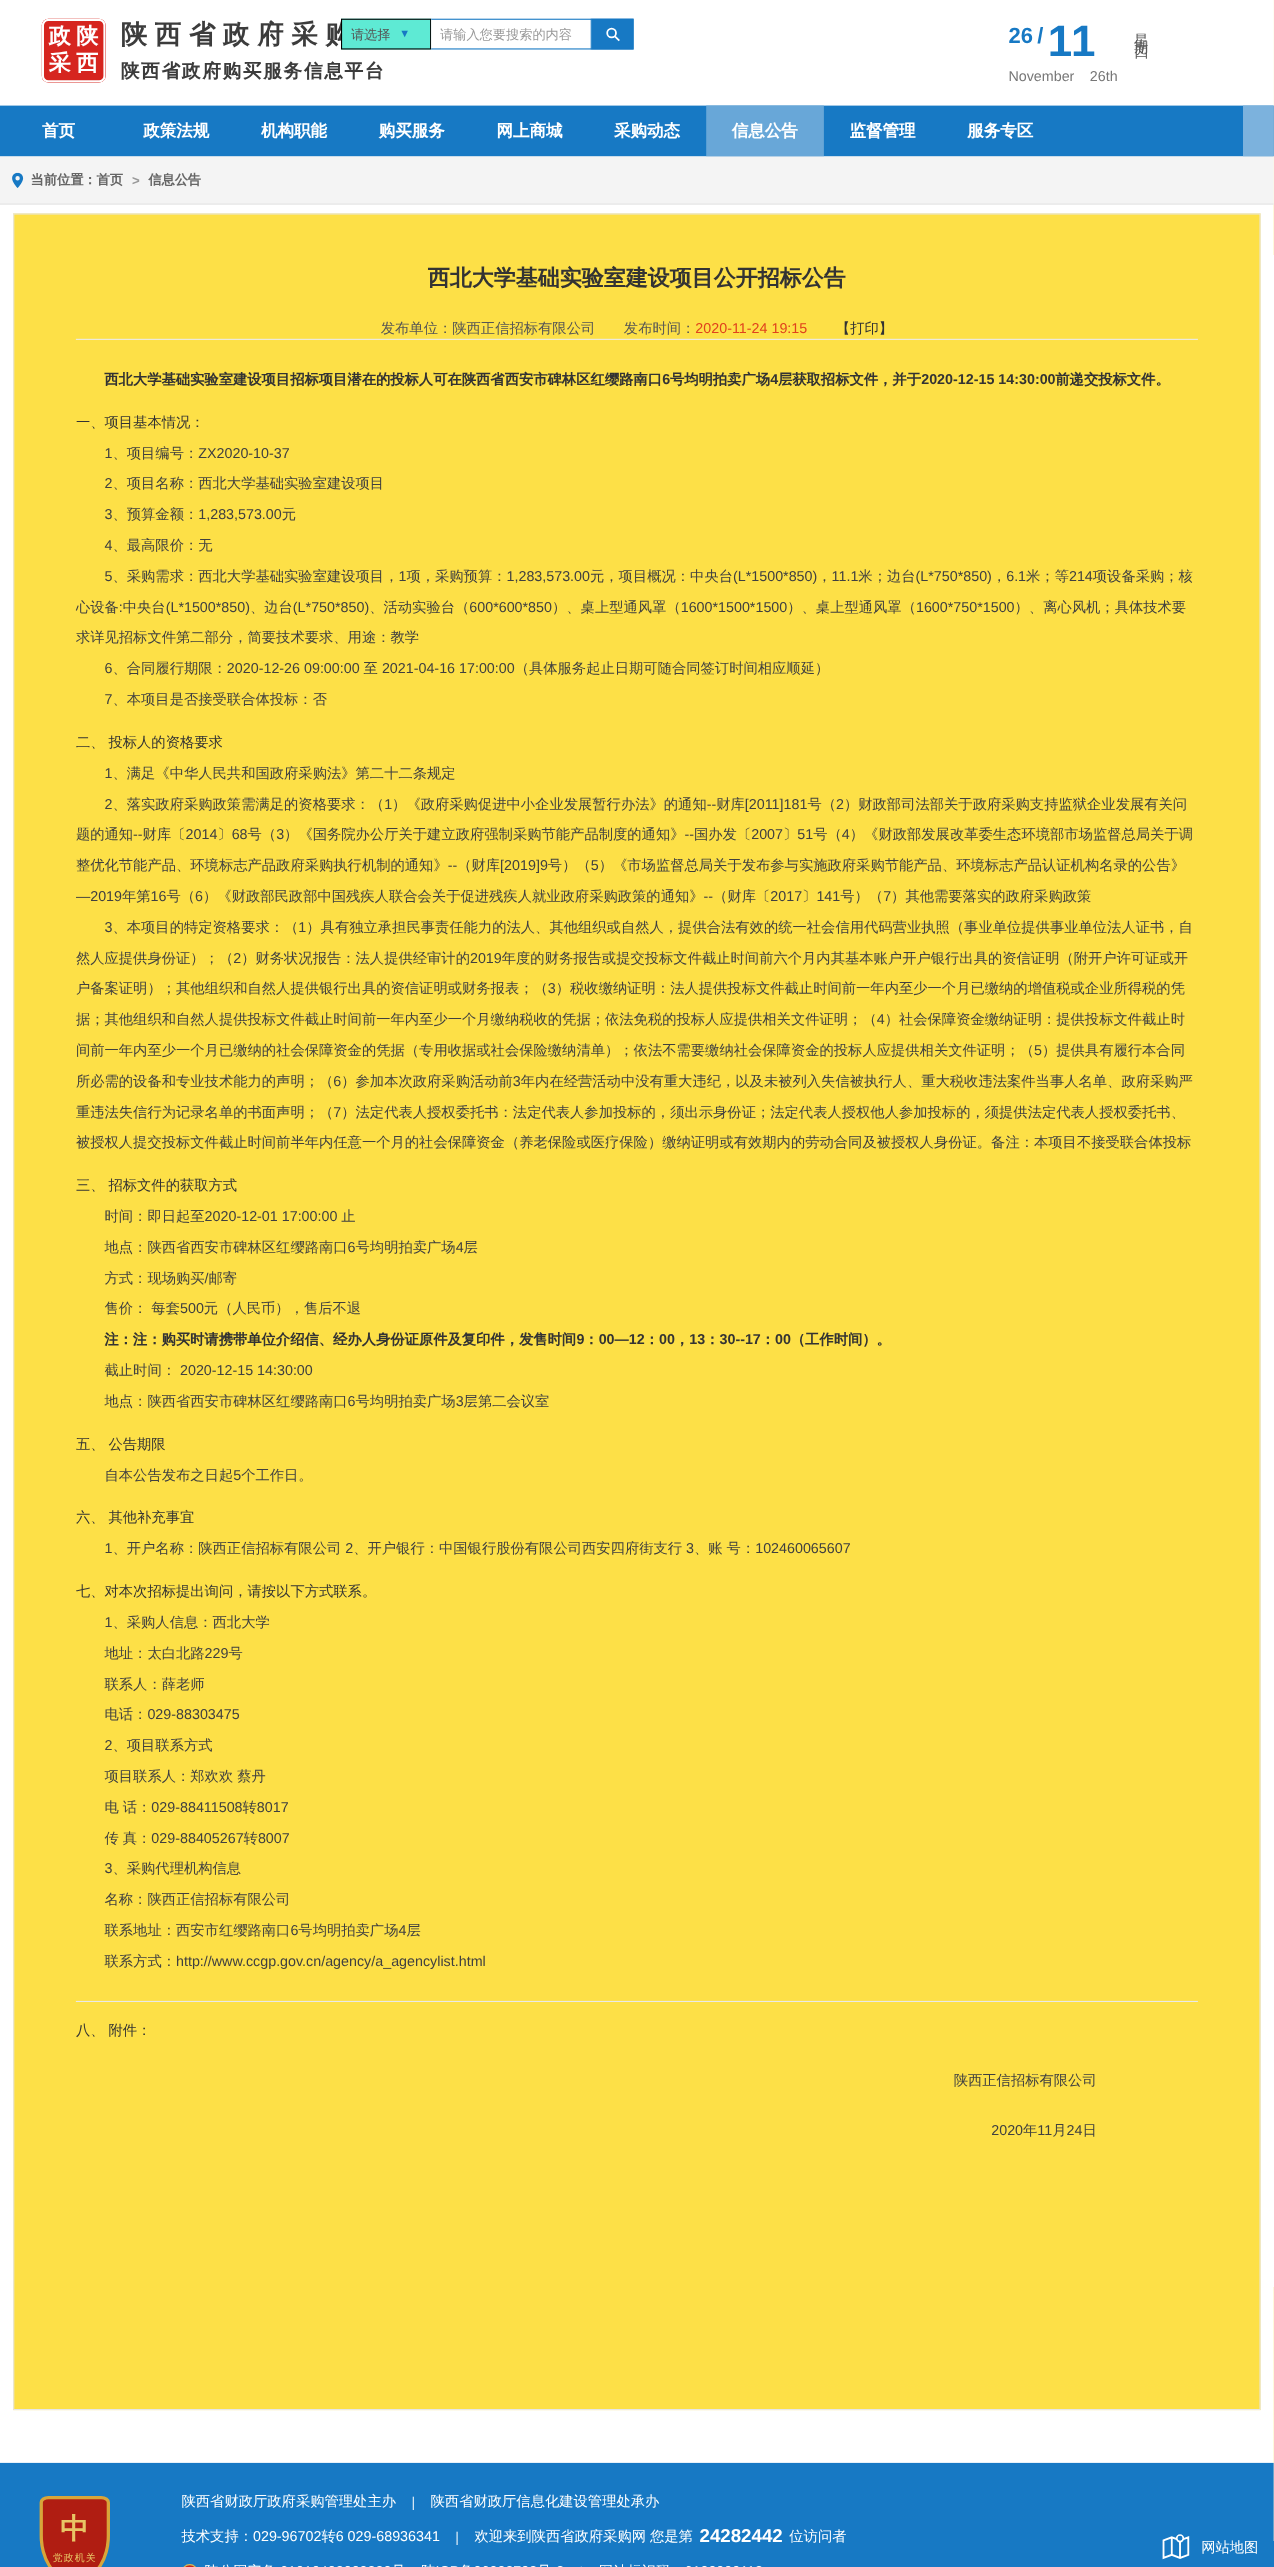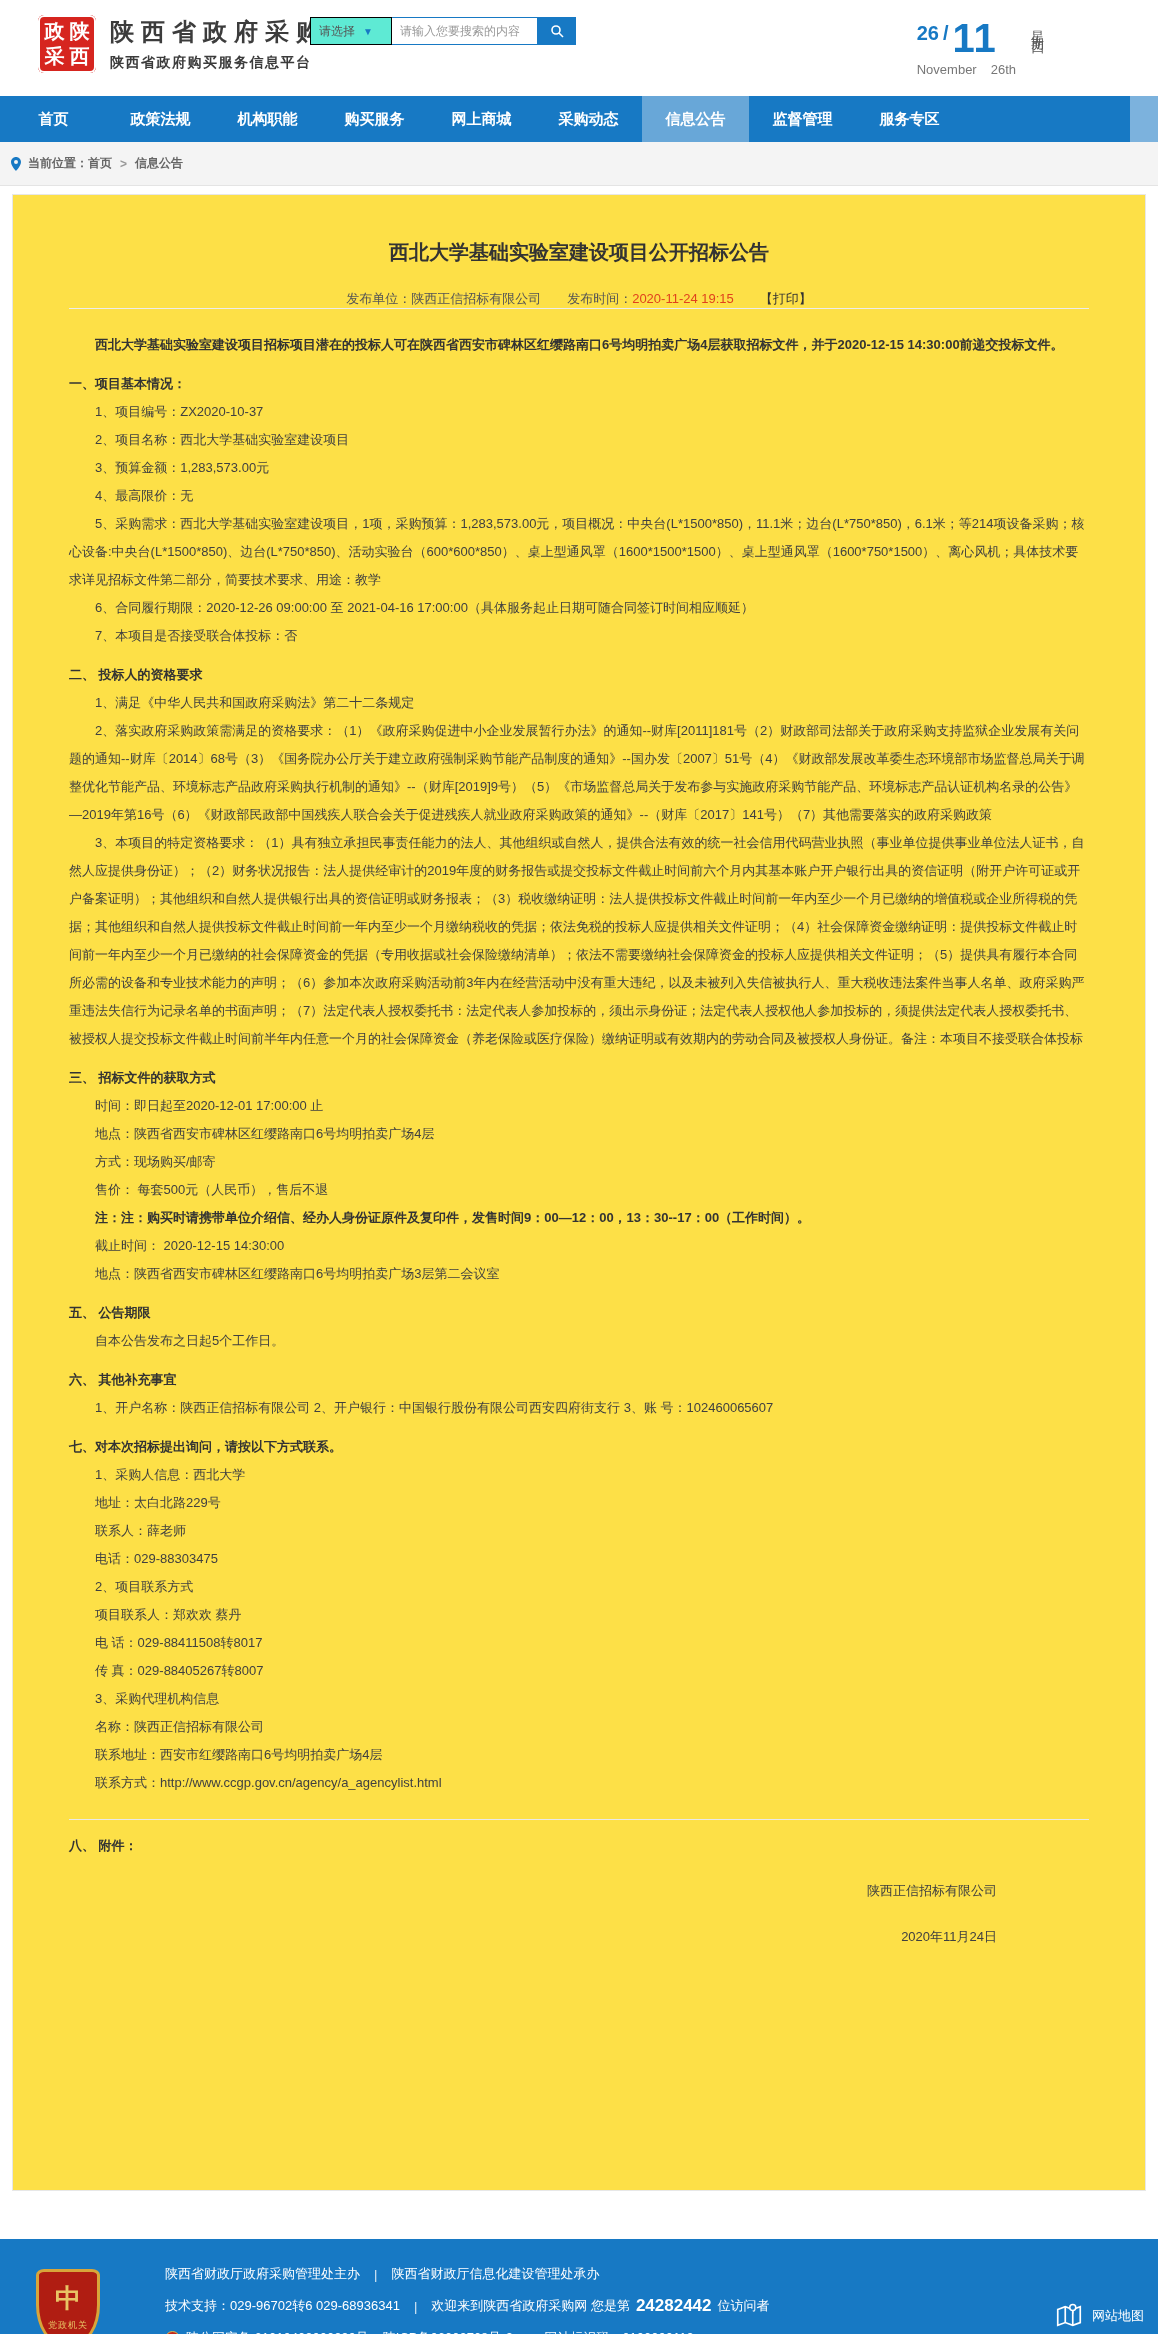--- a/index.html
+++ b/index.html
@@ -15,21 +15,21 @@
   .header { position: relative; height: 96px; background: #fff; }
   .logo-wrap { position: absolute; left: 38px; top: 15px; display: flex; align-items: center; cursor: pointer; }
   .seal {
     width: 58px; height: 58px; background: #d6251f; border-radius: 6px;
     display: grid; grid-template-columns: 1fr 1fr; grid-template-rows: 1fr 1fr;
     padding: 4px; box-shadow: inset 0 0 0 2px #fff, inset 0 0 0 4px #d6251f;
   }
   .seal span { color: #fff; font-weight: bold; font-size: 20px; line-height: 25px; text-align: center; }
   .site-titles { margin-left: 14px; }
   .site-title { font-size: 24px; font-weight: bold; color: #3c3c3c; letter-spacing: 7px; }
-  .site-subtitle { font-size: 14px; font-weight: bold; color: #3c3c3c; letter-spacing: 1.5px; margin-top: 6px; }
+  .site-subtitle { font-size: 17px; font-weight: bold; color: #3c3c3c; letter-spacing: 1.5px; margin-top: 6px; }
   .search-bar { position: absolute; left: 310px; top: 17px; display: flex; height: 28px; }
   .search-select {
     display: flex; align-items: center; gap: 8px; padding: 0 8px; width: 82px;
     border: 1px solid #000000; background: #5eead4; color: #555; font-size: 12px; cursor: pointer;
   }
   .search-select .caret { color: #1779c4; font-size: 10px; }
   .search-input {
     width: 146px; border: 1px solid #1779c4; border-left: none; outline: none;
     font-size: 12px; padding: 0 8px; color: #333;
   }
@@ -75,21 +75,21 @@
   .article-meta {
     text-align: center; font-size: 13px; color: #555; margin-top: 24px;
     border-bottom: 1px solid #ececec;
   }
   .article-meta .gap { display: inline-block; width: 26px; }
   .meta-time { color: #e0421d; }
   .print-btn { color: #333; cursor: pointer; }
   .article-body { margin-top: 22px; font-size: 13px; }
   .para { line-height: 28px; text-indent: 2em; color: #404040; }
   .para.bold { font-weight: bold; color: #333; }
-  .sec-h { font-weight: bold; color: #333; line-height: 28px; margin-top: 11px; }
+  .sec-h { font-weight: normal; color: #333; line-height: 28px; margin-top: 11px; }
   .divider { border-top: 1px solid #e9e9e9; margin: 22px 0 12px; }
   .signature { text-align: right; padding-right: 92px; line-height: 30px; margin-top: 16px; font-size: 13px; color: #404040; }
   
   .footer { position: relative; height: 160px; background: #1779c4; color: #fff; }
   .footer-emblem {
     position: absolute; left: 36px; top: 30px; width: 64px; height: 76px;
     background: #b01d12;
     border: 3px solid #d8a53a;
     border-radius: 8px 8px 26px 26px / 6px 6px 40px 40px;
     display: flex; flex-direction: column; align-items: center; justify-content: center;

